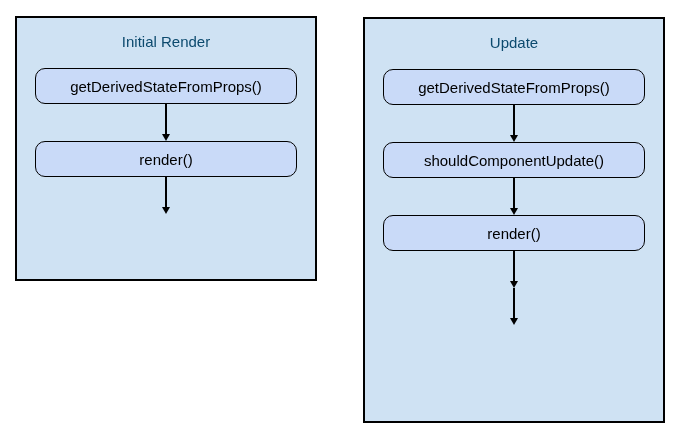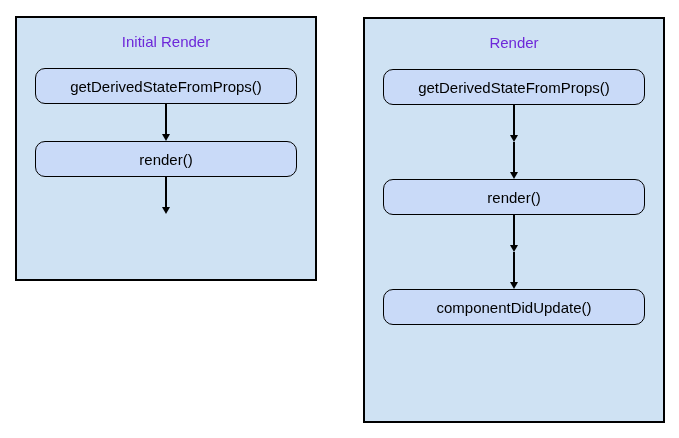--- a/index.html
+++ b/index.html
@@ -30,21 +30,21 @@
     left: 15px; top: 16px;
     width: 302px; height: 265px;
   }
   .flow-update {
     left: 363px; top: 17px;
     width: 302px; height: 406px;
   }
   .flow-title {
     font-size: 15px;
     font-weight: normal;
-    color: #6d28d9;
+    color: #0c4a6e;
     text-align: center;
     line-height: 24px;
     height: 24px;
     margin-bottom: 14px;
   }
   .steps {
     display: flex;
     flex-direction: column;
     align-items: stretch;
   }
@@ -96,37 +96,37 @@
         </div>
         <div class="node">render()</div>
         <div class="arrow">
           <span class="shaft"></span>
           <span class="head"></span>
         </div>
       </div>
   </section>
 
   <section class="flow flow-update">
-    <h2 class="flow-title">Render</h2>
+    <h2 class="flow-title">Update</h2>
     <div class="steps">
         <div class="node">getDerivedStateFromProps()</div>
         <div class="arrow">
           <span class="shaft"></span>
           <span class="head"></span>
         </div>
+        <div class="node">shouldComponentUpdate()</div>
         <div class="arrow">
           <span class="shaft"></span>
           <span class="head"></span>
         </div>
         <div class="node">render()</div>
         <div class="arrow">
           <span class="shaft"></span>
           <span class="head"></span>
         </div>
         <div class="arrow">
           <span class="shaft"></span>
           <span class="head"></span>
         </div>
-        <div class="node">componentDidUpdate()</div>
       </div>
   </section>
 
 </div>
 
 </body></html>

